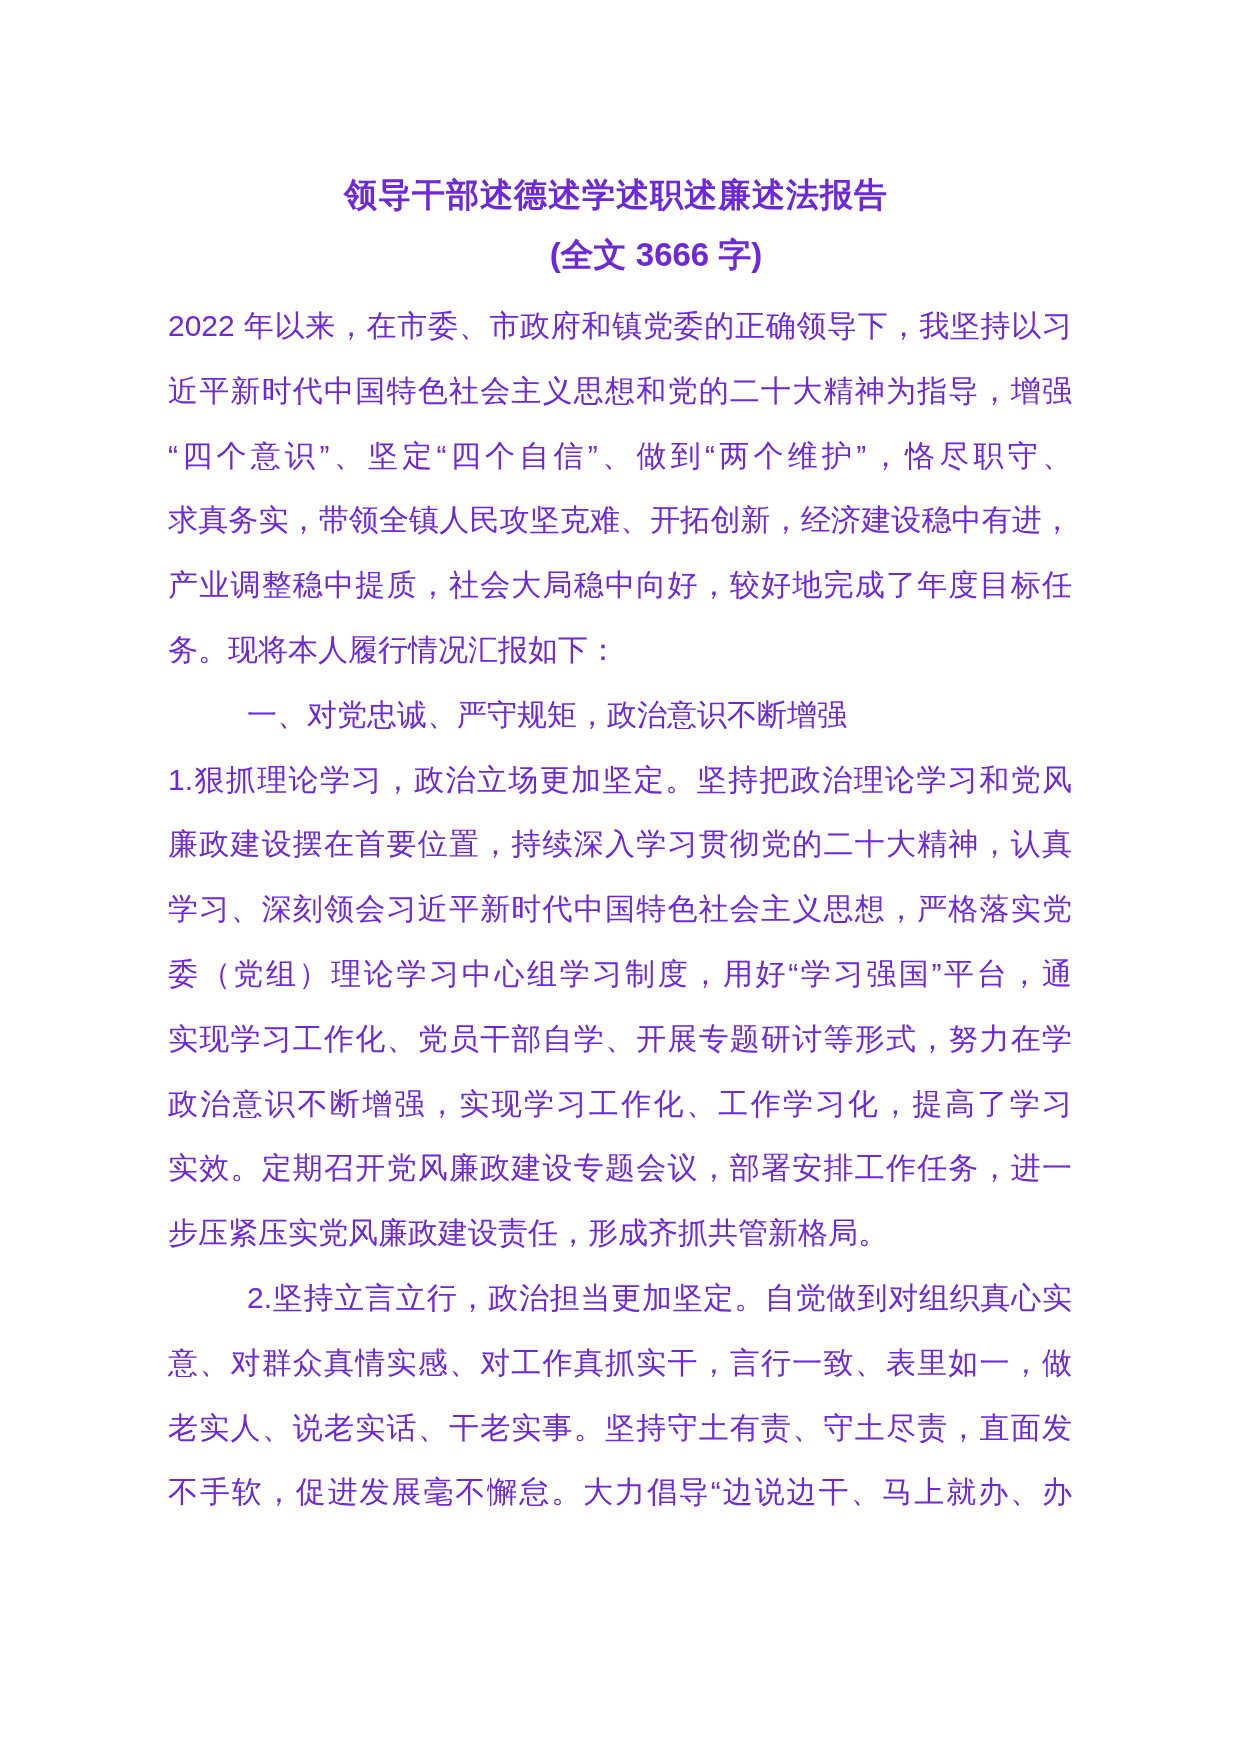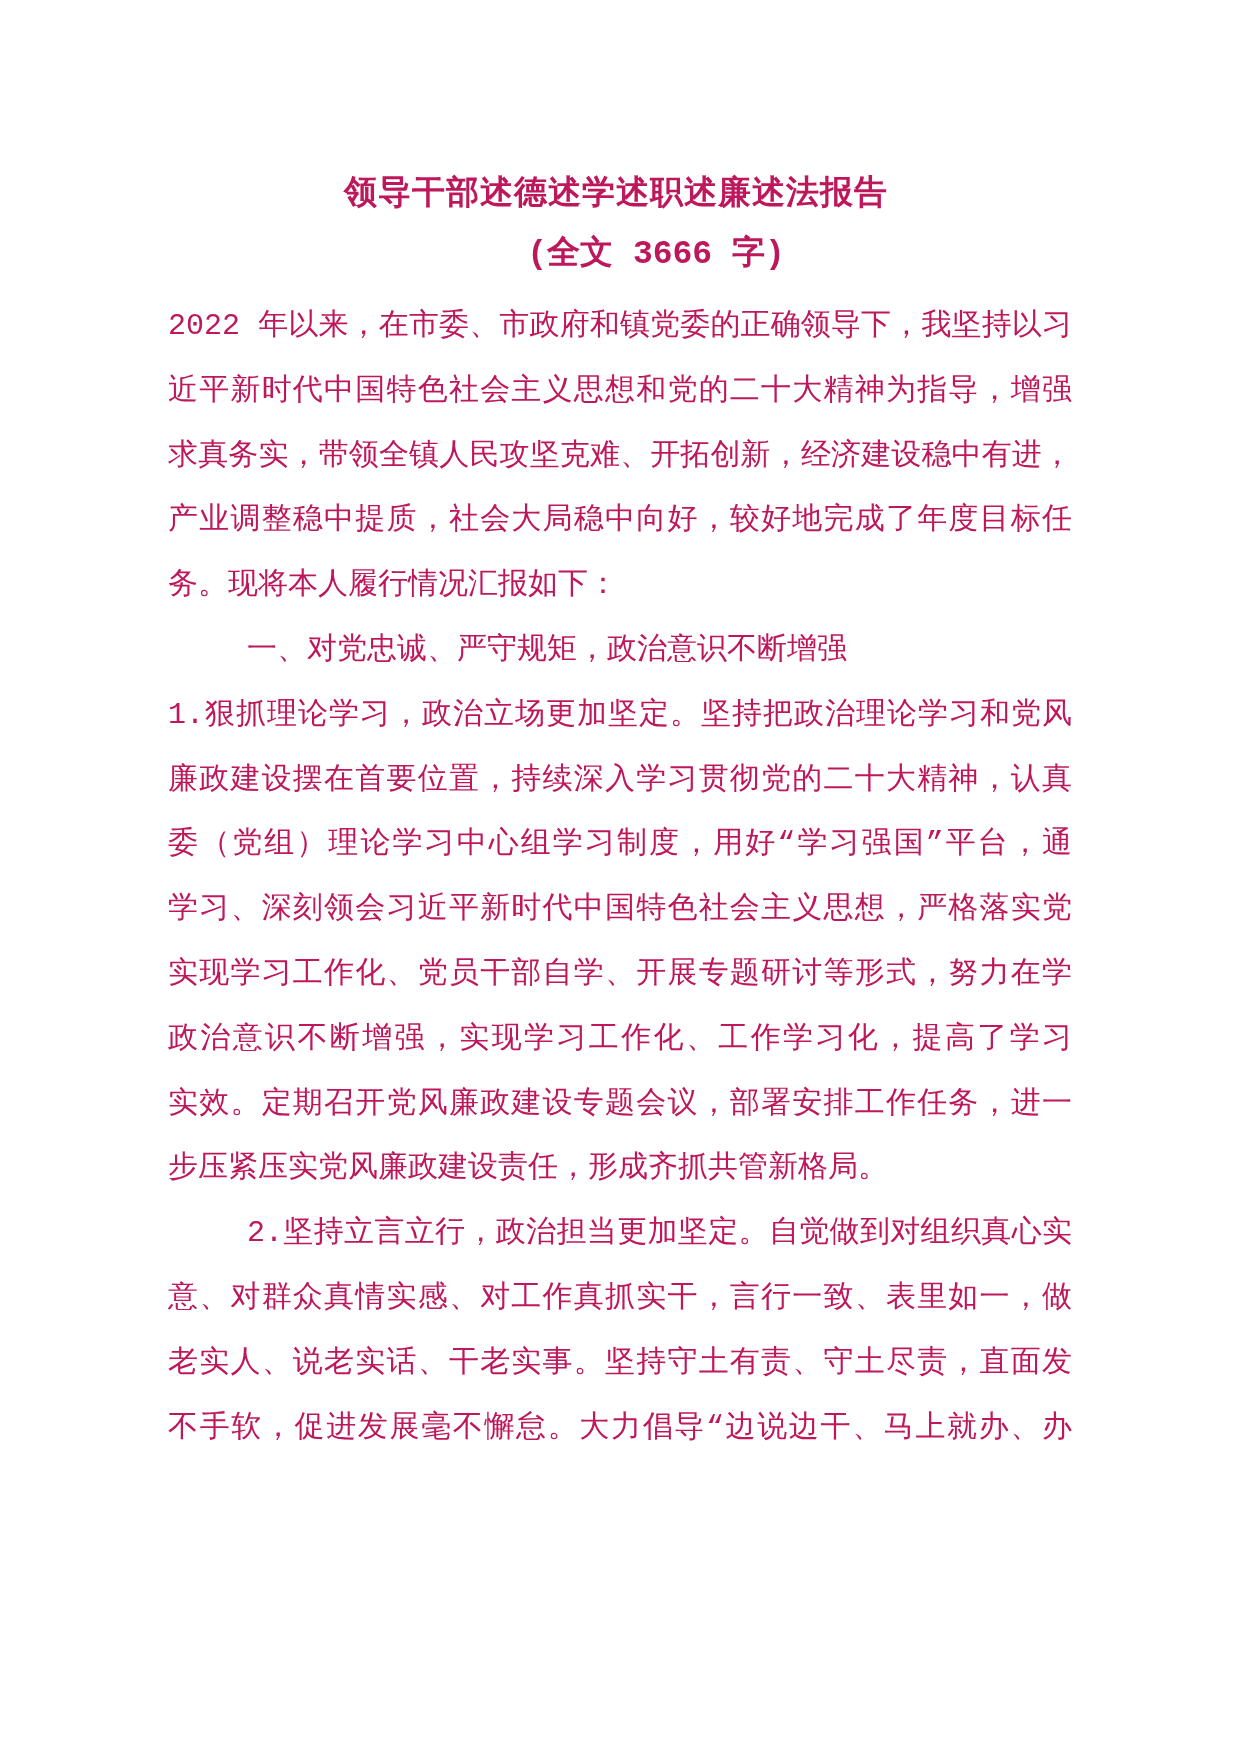--- a/index.html
+++ b/index.html
@@ -1,22 +1,22 @@
 <!DOCTYPE html>
 <html><head>
 <meta charset="utf-8">
 <style>
   html, body { margin: 0; padding: 0; }
   .page {
     position: relative;
     width: 1232px;
     height: 1754px;
     background: #ffffff;
-    color: #be185d;
-    font-family: Liberation Mono, monospace;
+    color: #6d28d9;
+    font-family: Liberation Sans, sans-serif;
     overflow: hidden;
   }
   .doc-title {
     position: absolute;
     top: 175px;
     left: 0;
     width: 100%;
     text-align: center;
     font-size: 33px;
     font-weight: bold;
@@ -63,30 +63,31 @@
 <div class="page">
 
   <div class="doc-title">领导干部述德述学述职述廉述法报告</div>
 
   <div class="doc-subtitle">(全文 3666 字)</div>
 
   <div class="doc-body">
 
     <div class="body-line">2022 年以来，在市委、市政府和镇党委的正确领导下，我坚持以习</div>
     <div class="body-line">近平新时代中国特色社会主义思想和党的二十大精神为指导，增强</div>
+    <div class="body-line">“四个意识”、坚定“四个自信”、做到“两个维护”，恪尽职守、</div>
     <div class="body-line">求真务实，带领全镇人民攻坚克难、开拓创新，经济建设稳中有进，</div>
     <div class="body-line">产业调整稳中提质，社会大局稳中向好，较好地完成了年度目标任</div>
     <div class="body-line short">务。现将本人履行情况汇报如下：</div>
 
     <div class="body-line short indent">一、对党忠诚、严守规矩，政治意识不断增强</div>
 
     <div class="body-line">1.狠抓理论学习，政治立场更加坚定。坚持把政治理论学习和党风</div>
     <div class="body-line">廉政建设摆在首要位置，持续深入学习贯彻党的二十大精神，认真</div>
+    <div class="body-line">学习、深刻领会习近平新时代中国特色社会主义思想，严格落实党</div>
     <div class="body-line">委（党组）理论学习中心组学习制度，用好“学习强国”平台，通</div>
-    <div class="body-line">学习、深刻领会习近平新时代中国特色社会主义思想，严格落实党</div>
     <div class="body-line">实现学习工作化、党员干部自学、开展专题研讨等形式，努力在学</div>
     <div class="body-line">政治意识不断增强，实现学习工作化、工作学习化，提高了学习</div>
     <div class="body-line">实效。定期召开党风廉政建设专题会议，部署安排工作任务，进一</div>
     <div class="body-line short">步压紧压实党风廉政建设责任，形成齐抓共管新格局。</div>
 
     <div class="body-line indent">2.坚持立言立行，政治担当更加坚定。自觉做到对组织真心实</div>
     <div class="body-line">意、对群众真情实感、对工作真抓实干，言行一致、表里如一，做</div>
     <div class="body-line">老实人、说老实话、干老实事。坚持守土有责、守土尽责，直面发</div>
     <div class="body-line">不手软，促进发展毫不懈怠。大力倡导“边说边干、马上就办、办</div>
 

